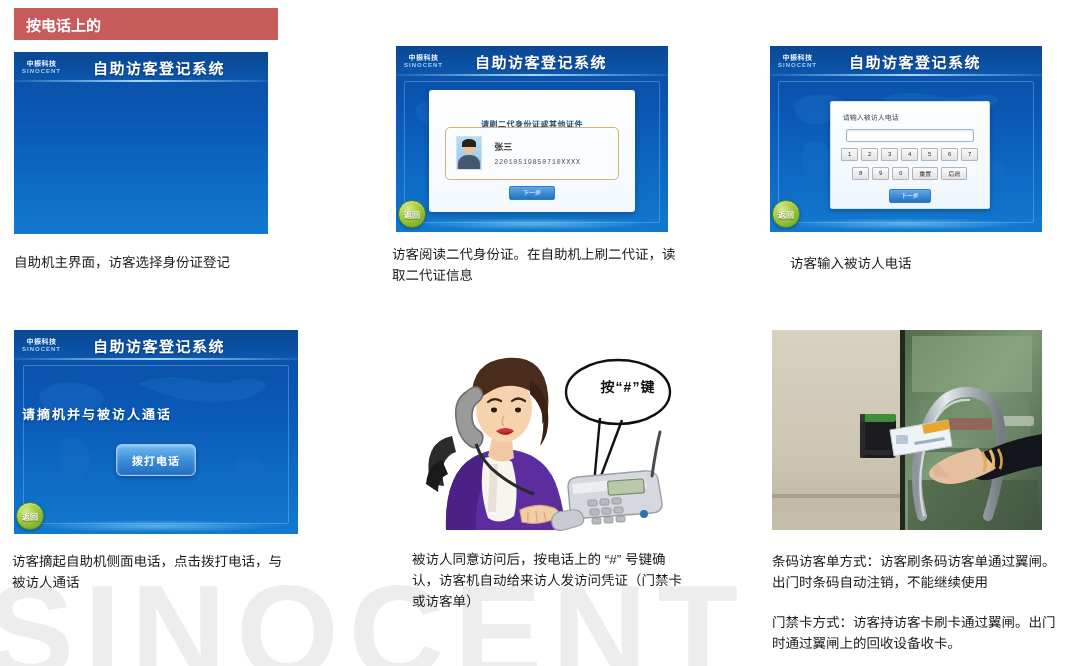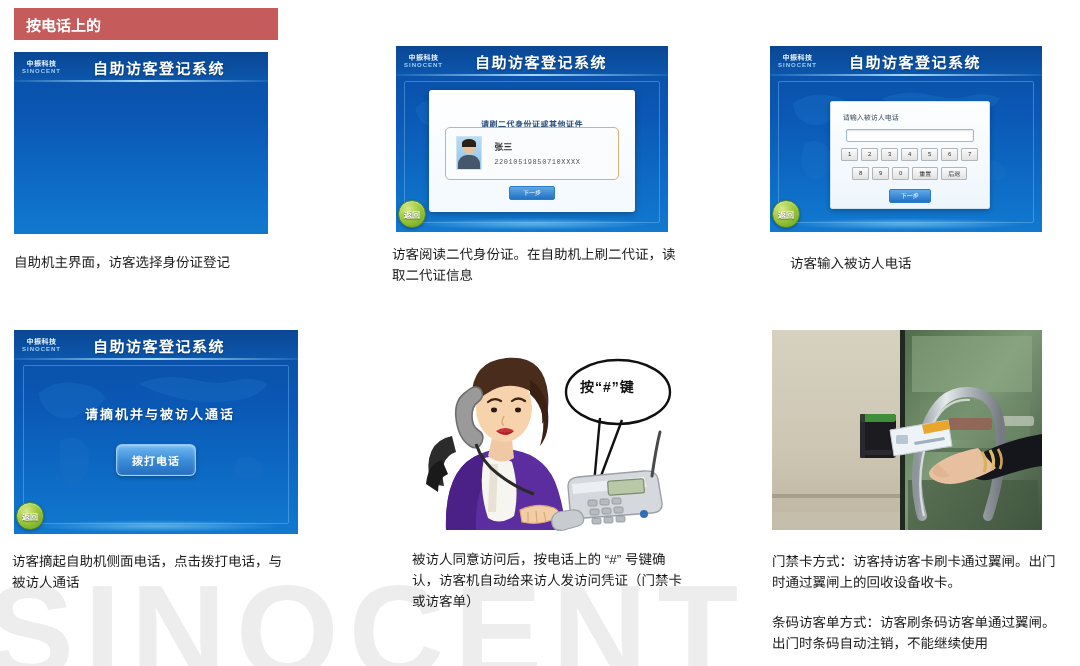--- a/index.html
+++ b/index.html
@@ -138,21 +138,21 @@
   .key.wide{min-width:20px;}
   .pad-next{
     margin:9px auto 0;width:40px;height:12px;border-radius:2px;
     background:linear-gradient(180deg,#5fa8e8,#2272c4);
     border:1px solid #2b7cc9;color:#fff;font-size:6px;
     display:flex;align-items:center;justify-content:center;
   }
 
   
   .p4-msg{
-    position:absolute;left:8px;right:0;top:25%;text-align:center;
+    position:absolute;left:8px;right:0;top:25%;text-align:left;
     color:#ffffff;font-size:13px;font-weight:700;letter-spacing:2px;
     text-shadow:0 1px 3px rgba(0,0,0,.4);
   }
   .p4-btn-wrap{position:absolute;left:0;right:0;top:48%;display:flex;justify-content:center;text-align:center;}
   .p4-btn-wrap .kiosk-btn{width:78px;height:30px;}
 
   
   .illus{position:relative;width:100%;height:100%;background:#ffffff;}
 
   
@@ -372,21 +372,21 @@
             <rect x="190" y="174" width="9" height="6" rx="1.5"></rect>
             <rect x="202" y="173" width="9" height="6" rx="1.5"></rect>
           <rect x="180" y="184" width="9" height="6" rx="1.5"></rect>
             <rect x="192" y="183" width="9" height="6" rx="1.5"></rect>
             <rect x="204" y="182" width="9" height="6" rx="1.5"></rect>
         </g>
         <circle cx="232" cy="180" r="4" fill="#2f6fb5"></circle>
 
         <path d="M146 178 q-8 4 -6 12 q2 8 12 6 l14 -4 q8 -3 5 -10 q-3 -7 -11 -6z" fill="#c8ccd0" stroke="#9aa0a6" stroke-width="1.2"></path>
       </svg>
-      <div style="position:absolute;left:168px;top:42px;width:96px;text-align:left;font-size:14px;font-weight:700;color:#111;letter-spacing:1px;">按“#”键</div>
+      <div style="position:absolute;left:168px;top:42px;width:96px;text-align:center;font-size:14px;font-weight:700;color:#111;letter-spacing:1px;">按“#”键</div>
     </div>
   </div>
 
   <div class="cell" style="left:772px;top:330px;width:270px;height:200px;">
     <div class="doorphoto">
       <svg viewBox="0 0 270 200" width="270" height="200">
         <defs>
           <linearGradient id="wallg" x1="0" y1="0" x2="0" y2="1">
             <stop offset="0%" stop-color="#d7d1c0"></stop>
               <stop offset="60%" stop-color="#cdc6b3"></stop>
@@ -444,17 +444,17 @@
     </div>
   </div>
 
   <div class="caption" style="left:12px;top:551px;width:272px;">
     <p>访客摘起自助机侧面电话，点击拨打电话，与被访人通话</p>
   </div>
   <div class="caption" style="left:412px;top:549px;width:280px;">
     <p>被访人同意访问后，按电话上的 “#” 号键确认，访客机自动给来访人发访问凭证（门禁卡或访客单）</p>
   </div>
   <div class="caption" style="left:772px;top:551px;width:290px;">
+    <p>条码访客单方式：访客刷条码访客单通过翼闸。出门时条码自动注销，不能继续使用</p>
     <p>门禁卡方式：访客持访客卡刷卡通过翼闸。出门时通过翼闸上的回收设备收卡。</p>
-    <p>条码访客单方式：访客刷条码访客单通过翼闸。出门时条码自动注销，不能继续使用</p>
   </div>
 
 </div>
 
 </body></html>

